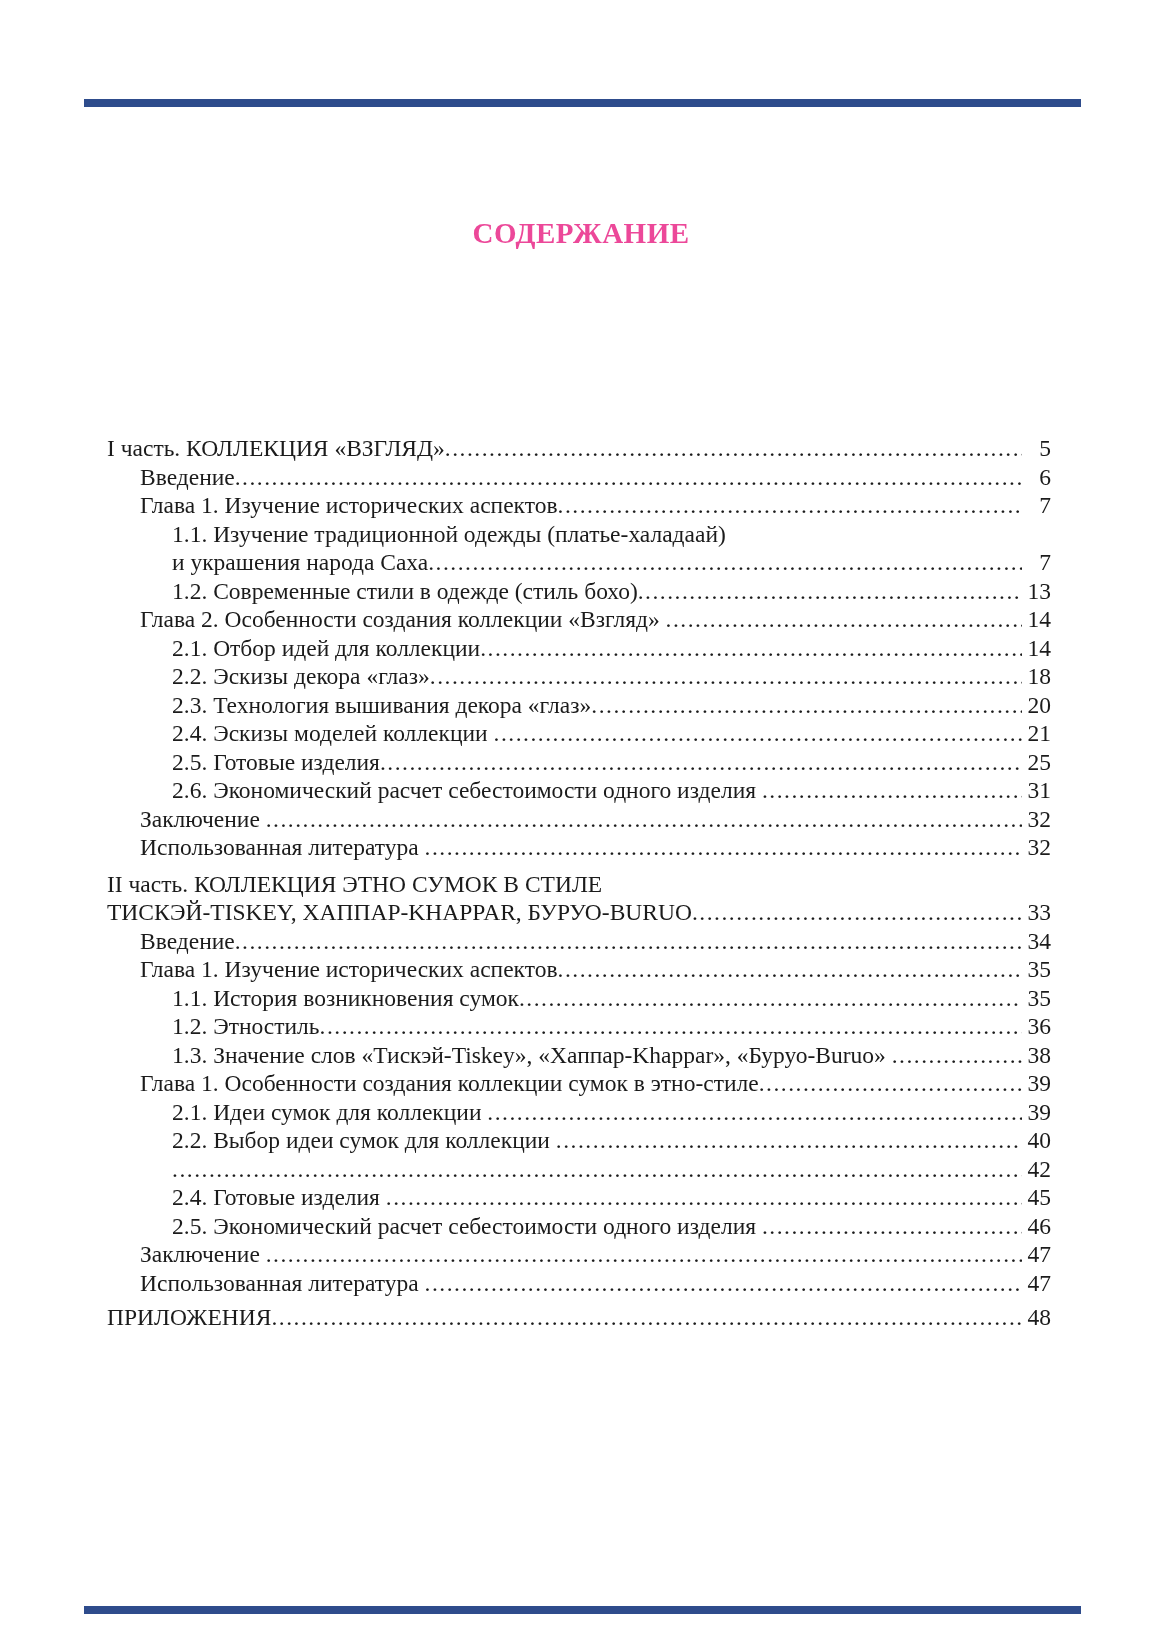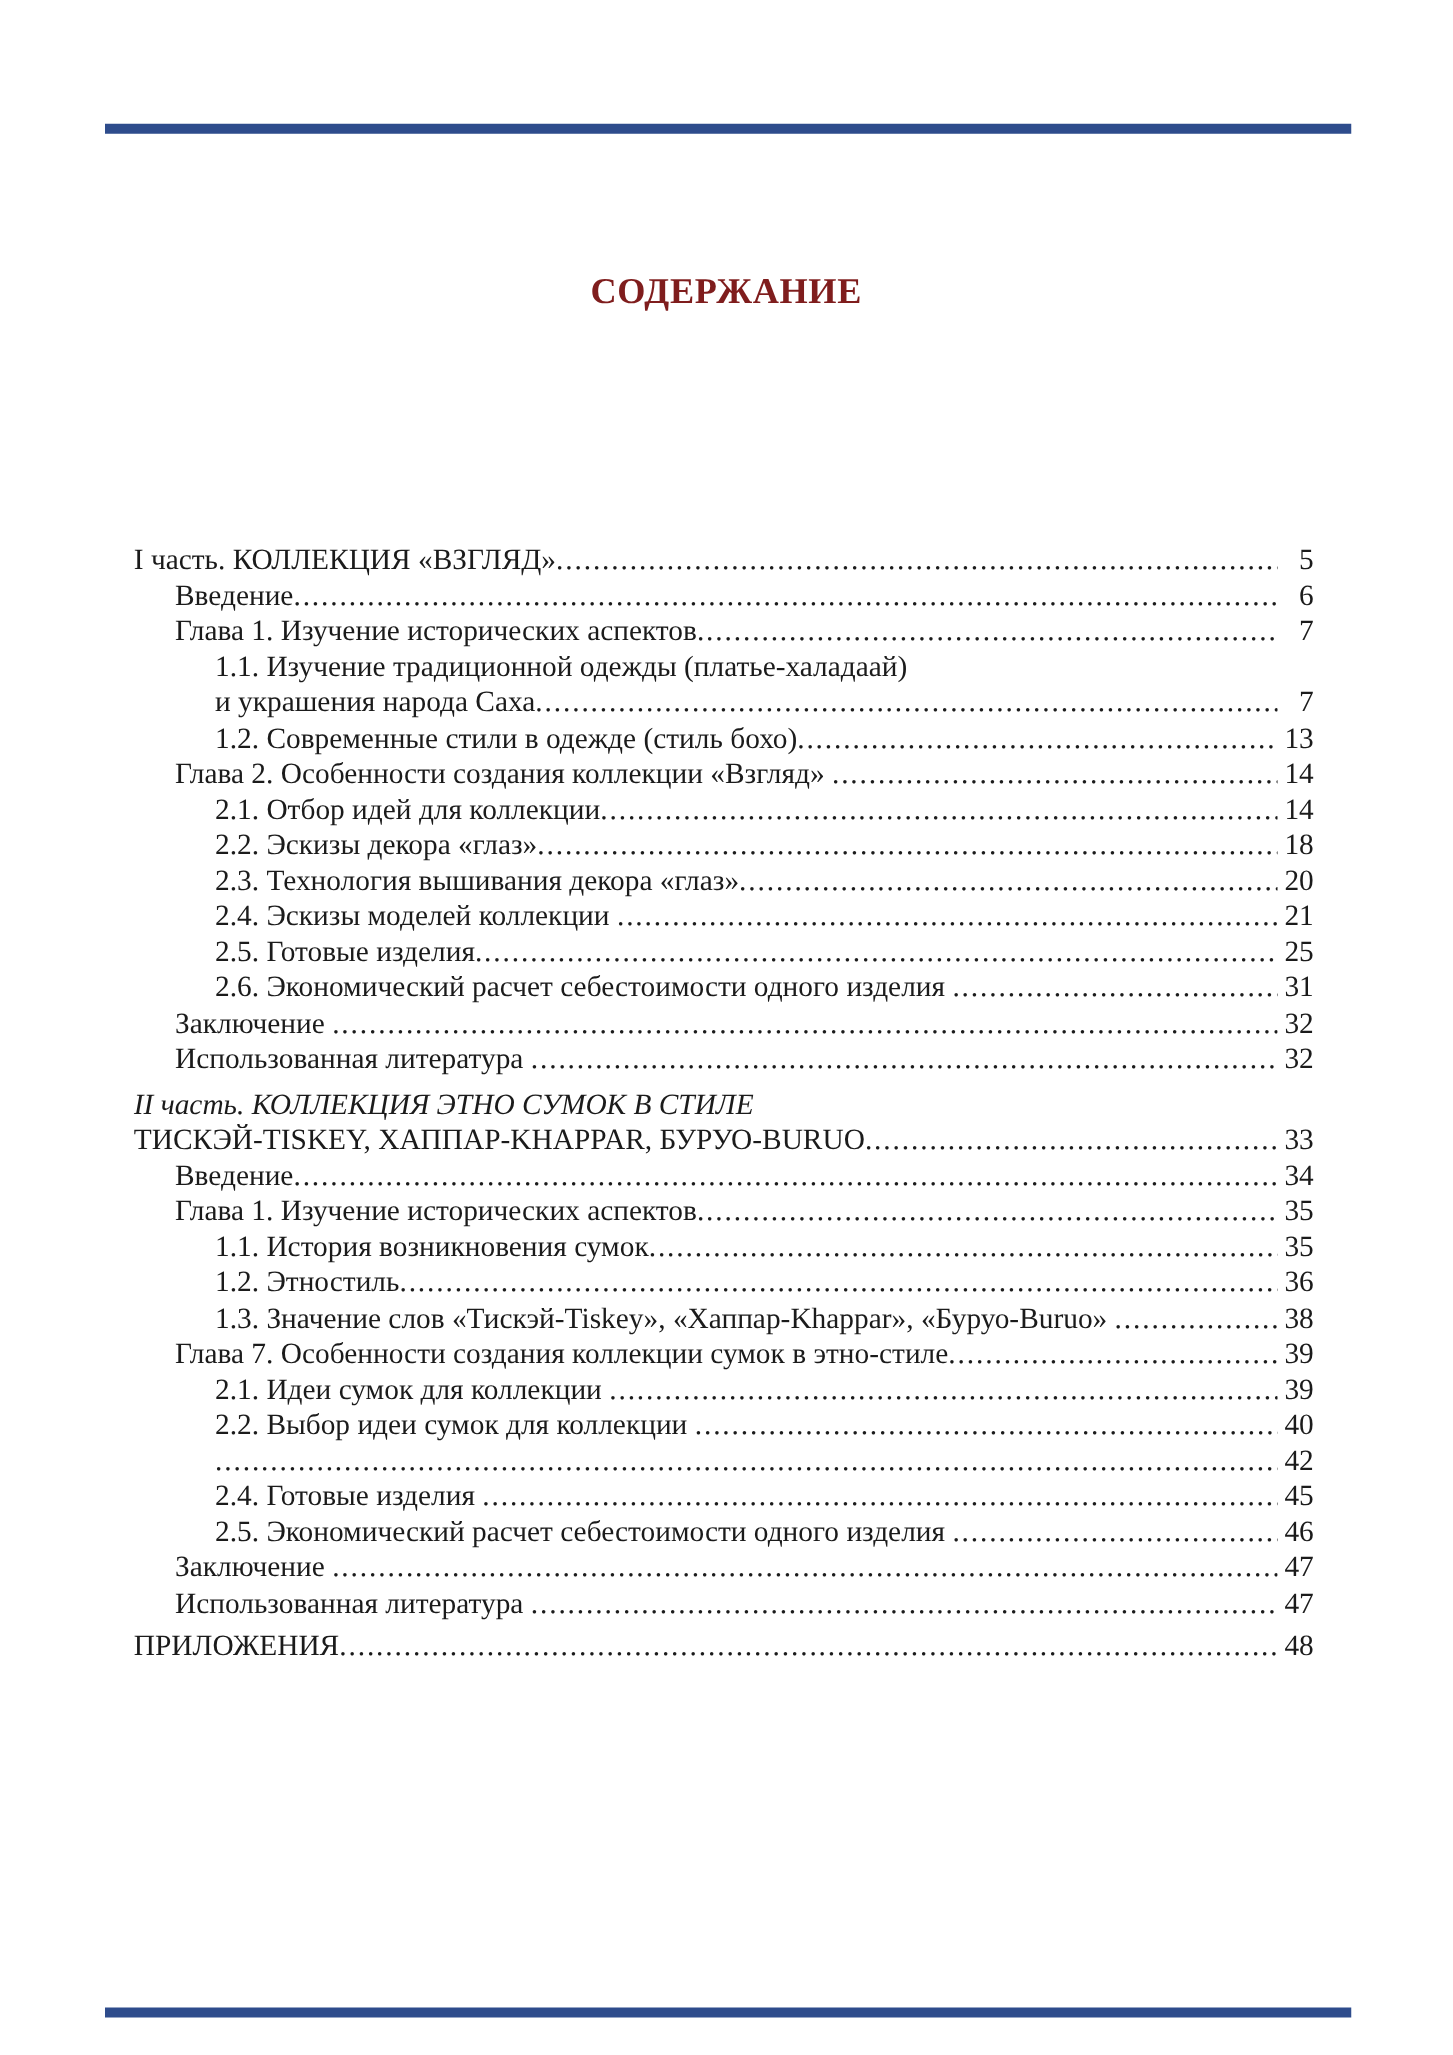--- a/index.html
+++ b/index.html
@@ -24,40 +24,40 @@
   .page-title {
     position: absolute;
     top: 217px;
     left: 0;
     width: 100%;
     margin: 0;
     text-align: center;
     font-size: 29px;
     font-weight: 700;
     letter-spacing: 0.5px;
-    color: #7f1d1d;
+    color: #ec4899;
   }
   .toc {
     position: absolute;
     top: 434px;
     left: 107px;
     right: 111px;
   }
   .toc-row {
     display: flex;
     align-items: baseline;
     font-size: 23.5px;
     line-height: 28.5px;
     height: 28.5px;
     white-space: nowrap;
     overflow: hidden;
   }
   .toc-row.lvl1 { padding-left: 33px; }
   .toc-row.lvl2 { padding-left: 65px; }
-  .toc-row.gap-before { margin-top: 8px; font-style: italic; }
+  .toc-row.gap-before { margin-top: 8px; }
   .toc-row.gap-before-small { margin-top: 6px; font-family: Liberation Serif, serif; }
   .toc-label { flex: 0 0 auto; white-space: pre; }
   .toc-dots {
     flex: 1 1 auto;
     overflow: hidden;
     white-space: nowrap;
     letter-spacing: 1.5px;
     color: #1b1b1b;
   }
   .toc-page {
@@ -178,21 +178,21 @@
     <span class="toc-label">1.2. Этностиль</span>
     <span class="toc-dots">............................................................................................................................................................................................................................................................................................................</span>
     <span class="toc-page">36</span>
   </div>
       <div class="toc-row lvl2">
     <span class="toc-label">1.3. Значение слов «Тискэй-Tiskey», «Хаппар-Khappar», «Буруо-Buruo» </span>
     <span class="toc-dots">............................................................................................................................................................................................................................................................................................................</span>
     <span class="toc-page">38</span>
   </div>
       <div class="toc-row lvl1">
-    <span class="toc-label">Глава 7. Особенности создания коллекции сумок в этно-стиле</span>
+    <span class="toc-label">Глава 1. Особенности создания коллекции сумок в этно-стиле</span>
     <span class="toc-dots">............................................................................................................................................................................................................................................................................................................</span>
     <span class="toc-page">39</span>
   </div>
       <div class="toc-row lvl2">
     <span class="toc-label">2.1. Идеи сумок для коллекции </span>
     <span class="toc-dots">............................................................................................................................................................................................................................................................................................................</span>
     <span class="toc-page">39</span>
   </div>
       <div class="toc-row lvl2">
     <span class="toc-label">2.2. Выбор идеи сумок для коллекции </span>

